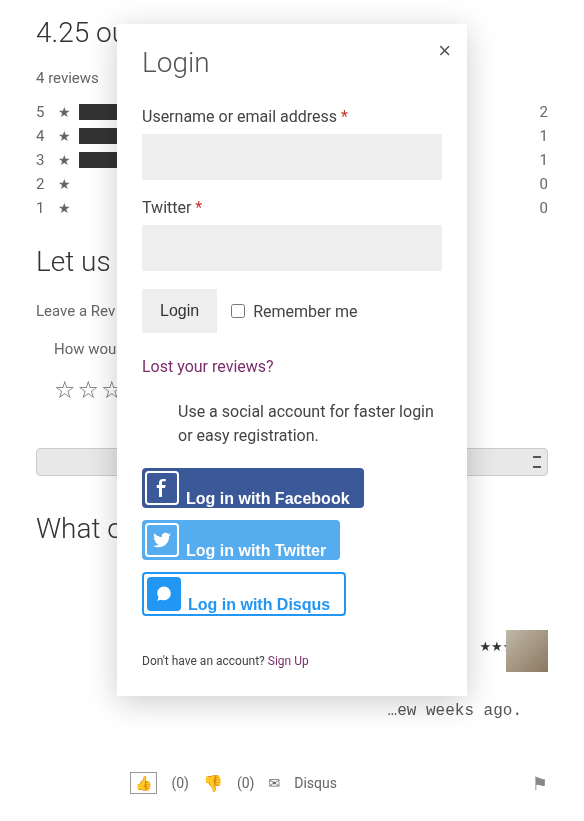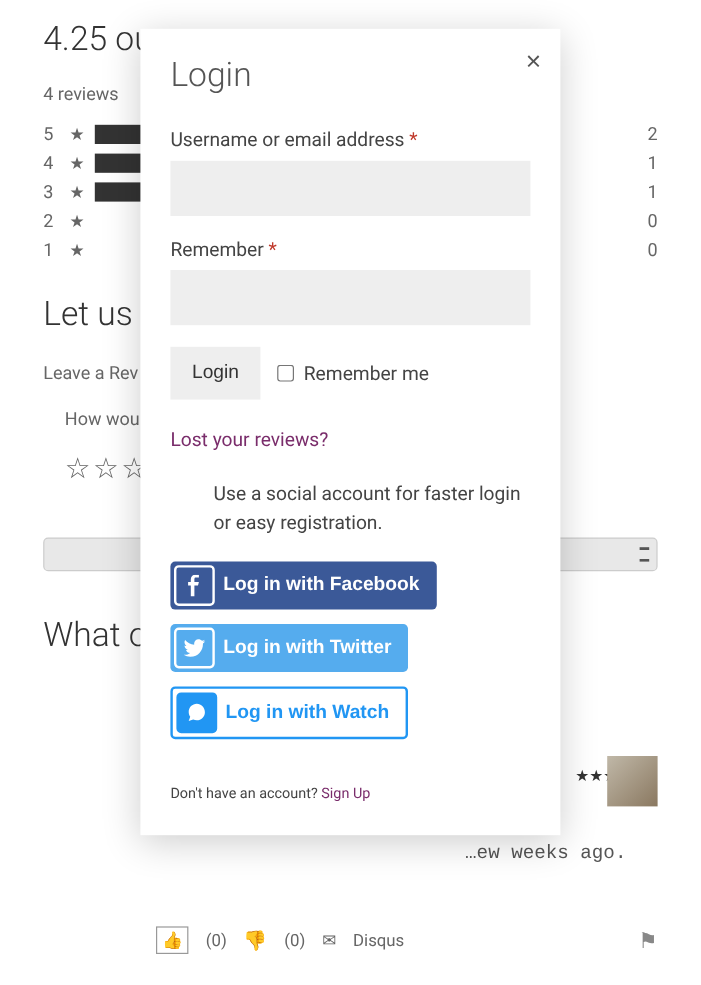--- a/index.html
+++ b/index.html
@@ -213,21 +213,21 @@
     }
     .social-note {
       font-size: 16px;
       color: #444;
       margin-bottom: 20px;
       line-height: 1.5;
       margin-left: 36px;
     }
     .social-btn {
       display: inline-flex;
-      align-items: center;
+      align-items: flex-end;
       border: none;
       cursor: pointer;
       margin-bottom: 12px;
       padding: 0;
       color: #fff;
       font-size: 16px;
       font-weight: 600;
       border-radius: 4px;
       overflow: hidden;
     }
@@ -343,21 +343,21 @@
   <button class="modal-close">×</button>
   <h2>Login</h2>
 
   <label class="form-label">
     <span>Username or email address</span>
     <span class="req">*</span>
   </label>
   <input class="text-input" type="text" style="">
 
   <label class="form-label">
-    <span>Remember</span>
+    <span>Twitter</span>
     <span class="req">*</span>
   </label>
   <input class="text-input" type="password" style="">
 
   <div class="login-row">
     <button class="login-btn">Login</button>
     <label class="remember">
       <input type="checkbox" style="">
       <span>Remember me</span>
     </label>
@@ -393,20 +393,20 @@
   </div>
   <div>
     <button class="social-btn dq">
       <span class="icon">
         <span class="icon-inner">
             <svg width="18" height="18" viewBox="0 0 24 24" fill="#fff">
               <path d="M12 2C7 2 3 6 3 11c0 2 .6 3.8 1.7 5.3L3 21l5-1.5C9.2 20 10.6 20.3 12 20.3c5 0 9-4 9-9S17 2 12 2z"></path>
             </svg>
           </span>
       </span>
-      <span class="lbl">Log in with Watch</span>
+      <span class="lbl">Log in with Disqus</span>
     </button>
   </div>
 
   <div class="signup-row">
     <span>Don't have an account? </span><a href="#" class="signup-link">Sign Up</a>
   </div>
 </div>
 
 </body></html>

